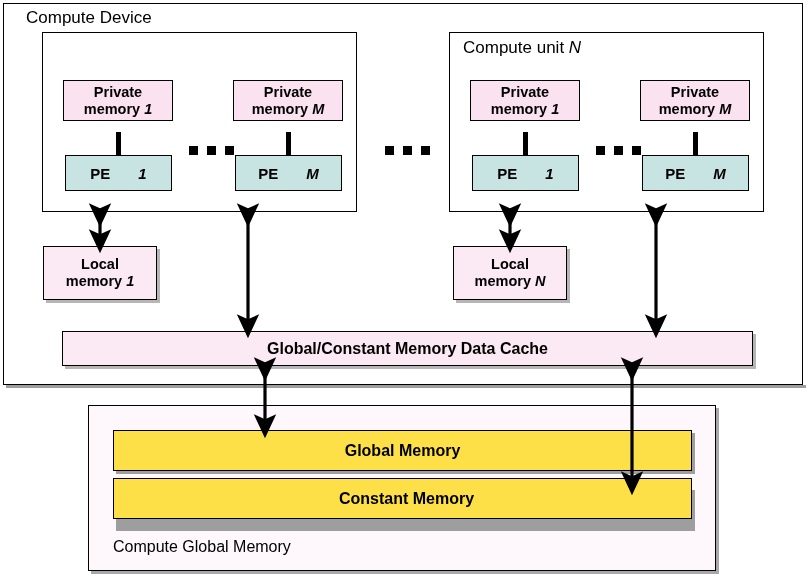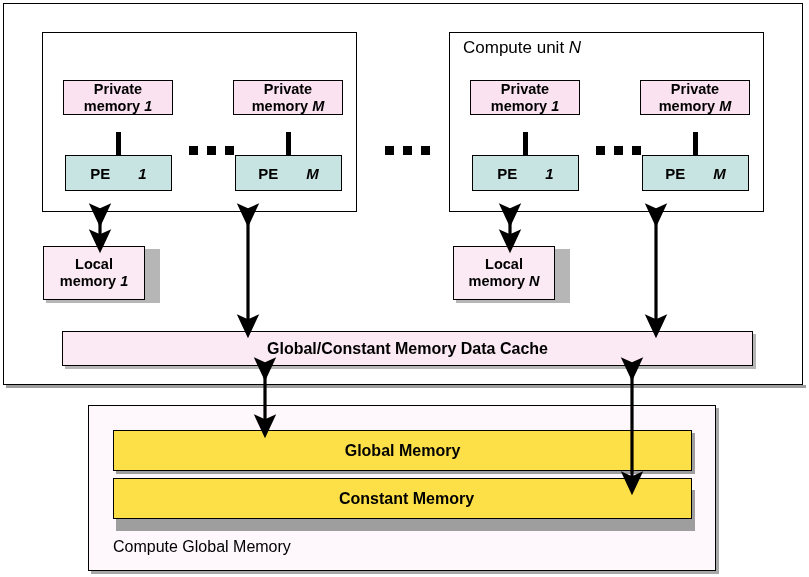--- a/index.html
+++ b/index.html
@@ -46,21 +46,21 @@
     top:38px;
     font-size:17px;
     color:#000000;
     white-space:nowrap;
   }
   .cu-title-1{left:58px;}
   .cu-title-2{left:463px;}
 
   
   .pmem{
-    width:110px;height:35px;
+    width:110px;height:41px;
     background:#fbe2f1;
     border:1.3px solid #000000;
     display:flex;flex-direction:column;
     align-items:center;justify-content:center;
     font-size:14.5px;font-weight:bold;line-height:17px;
     color:#000000;
     top:80px;
     text-align:right;
   }
   .pe{
@@ -83,21 +83,21 @@
 
   
   .dots{display:flex;gap:9px;align-items:center;}
   .dots i{display:block;width:9px;height:9px;background:#000000;}
   .dots-in-1{left:189px;top:146px;}
   .dots-mid{left:385px;top:146px;}
   .dots-in-2{left:596px;top:146px;}
 
   
   .lmem{
-    width:102px;height:54px;
+    width:114px;height:54px;
     background:#fbeaf3;
     border:1.3px solid #000000;
     display:flex;flex-direction:column;
     align-items:center;justify-content:center;
     font-size:14.5px;font-weight:bold;line-height:17px;
     color:#000000;
     top:246px;
   }
   .lmem-shadow{
     width:114px;height:54px;background:#b6b6b6;top:249px;
@@ -146,20 +146,21 @@
   .em{font-style:italic;}
   svg.arrowlayer{position:absolute;left:0;top:0;width:809px;height:577px;pointer-events:none;}
 </style>
 </head>
 <body>
 
 <div id="stage">
 
   <div class="abs device-shadow"></div>
   <div class="abs compute-device"></div>
+  <div class="abs device-title">Compute Device</div>
 
   <div class="abs compute-unit cu-1"></div>
 
   <div class="abs pmem p1">
     <span>Private</span>
     <span><span>memory </span><span class="em">1</span></span>
   </div>
   <div class="abs stem s1"></div>
   <div class="abs pe e1">
       <span>PE </span>

